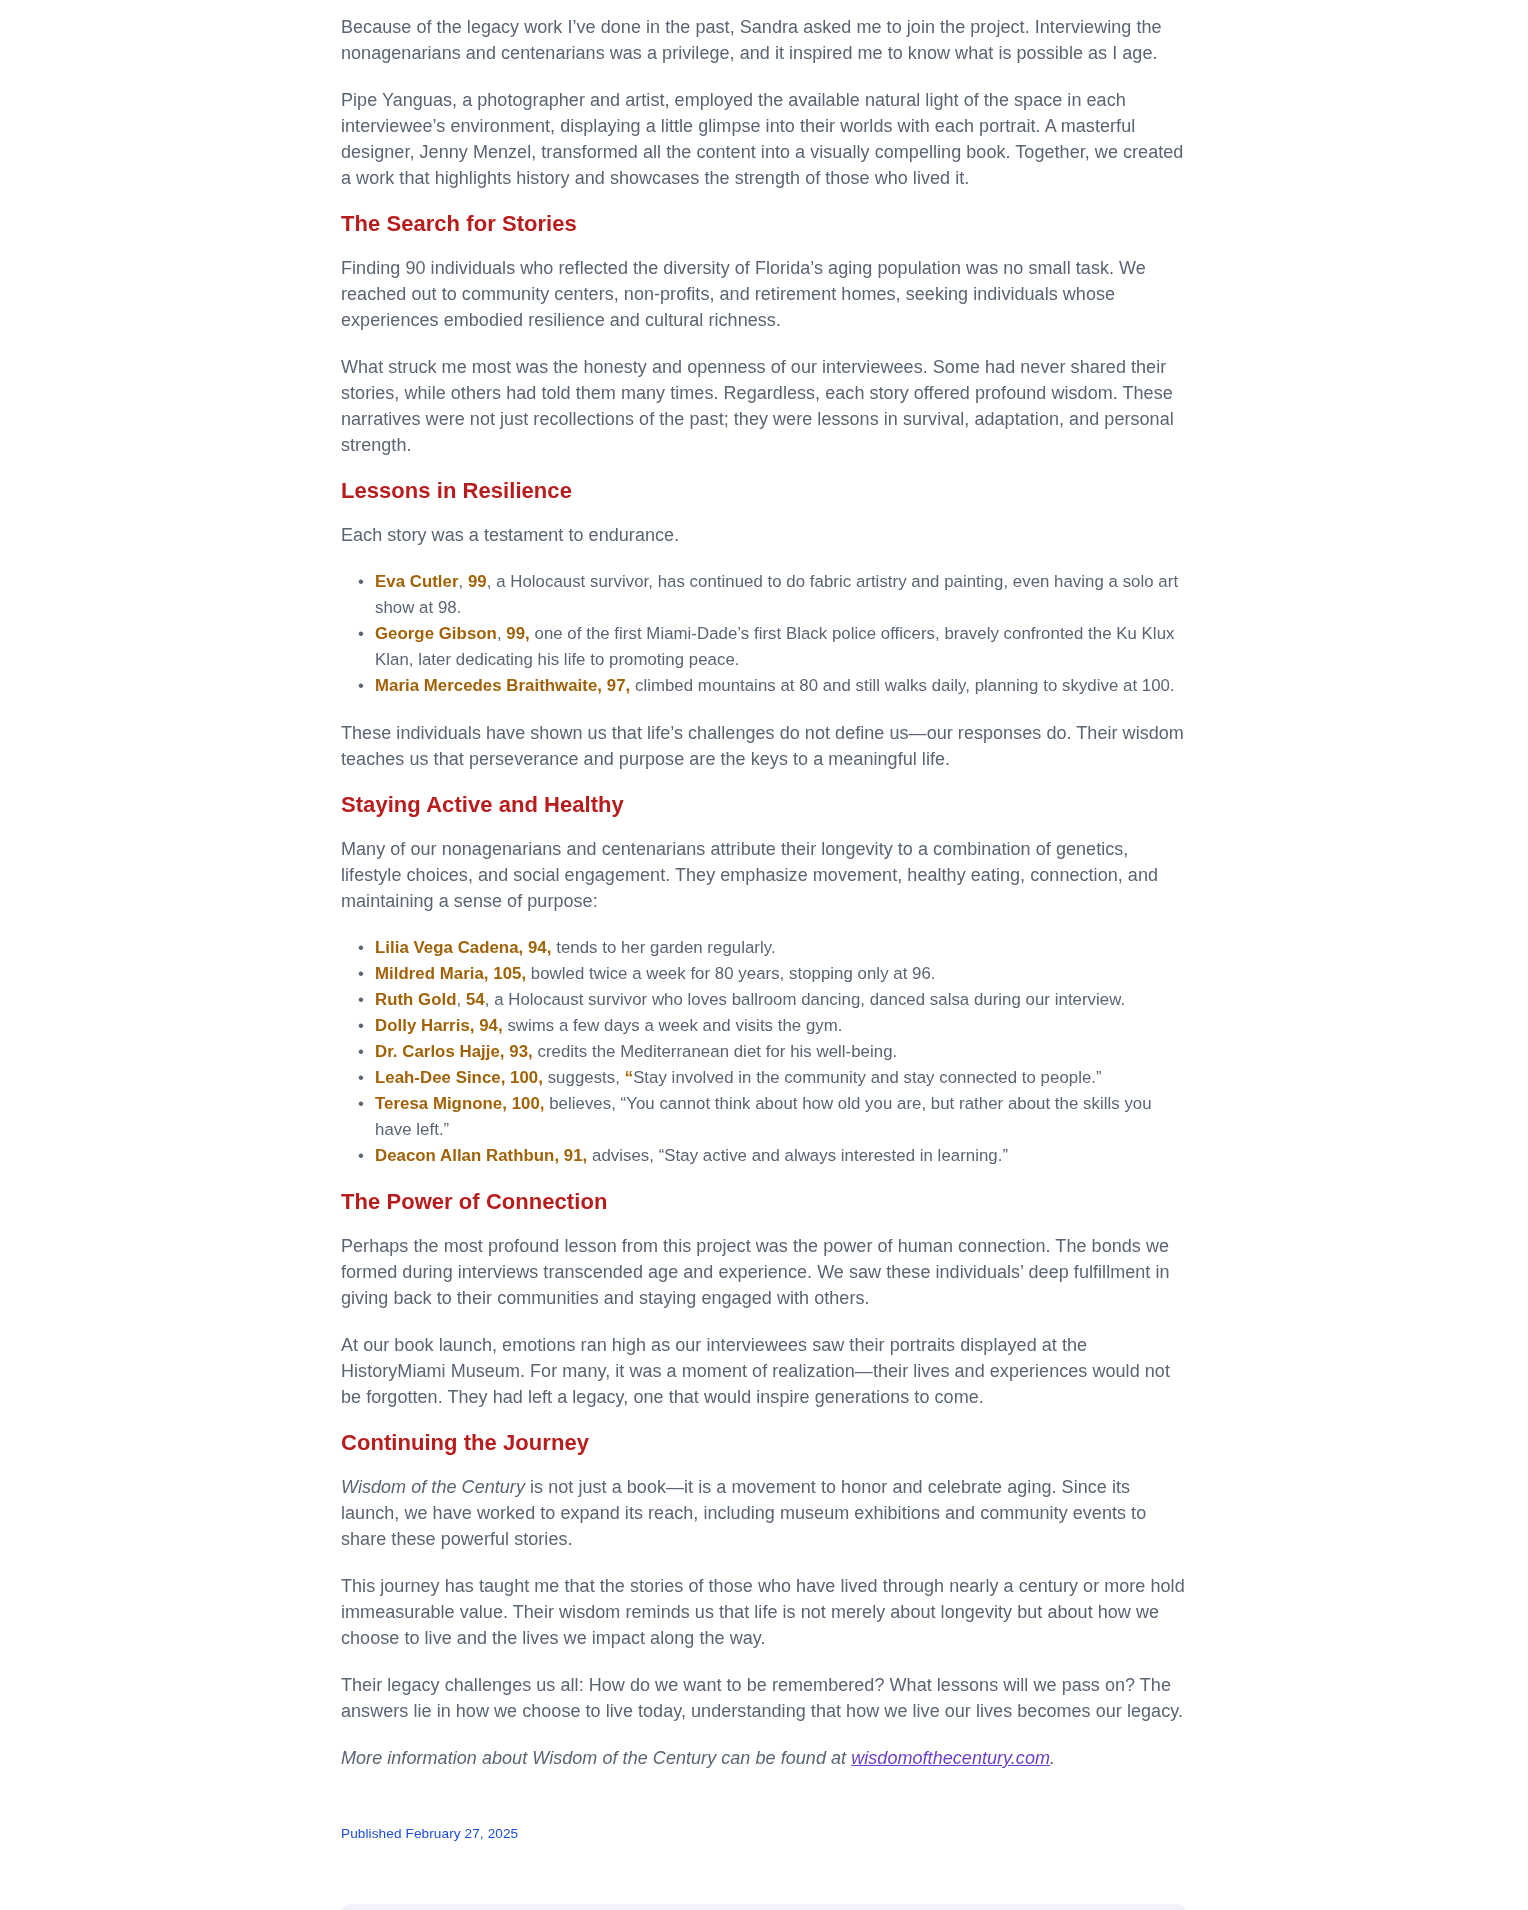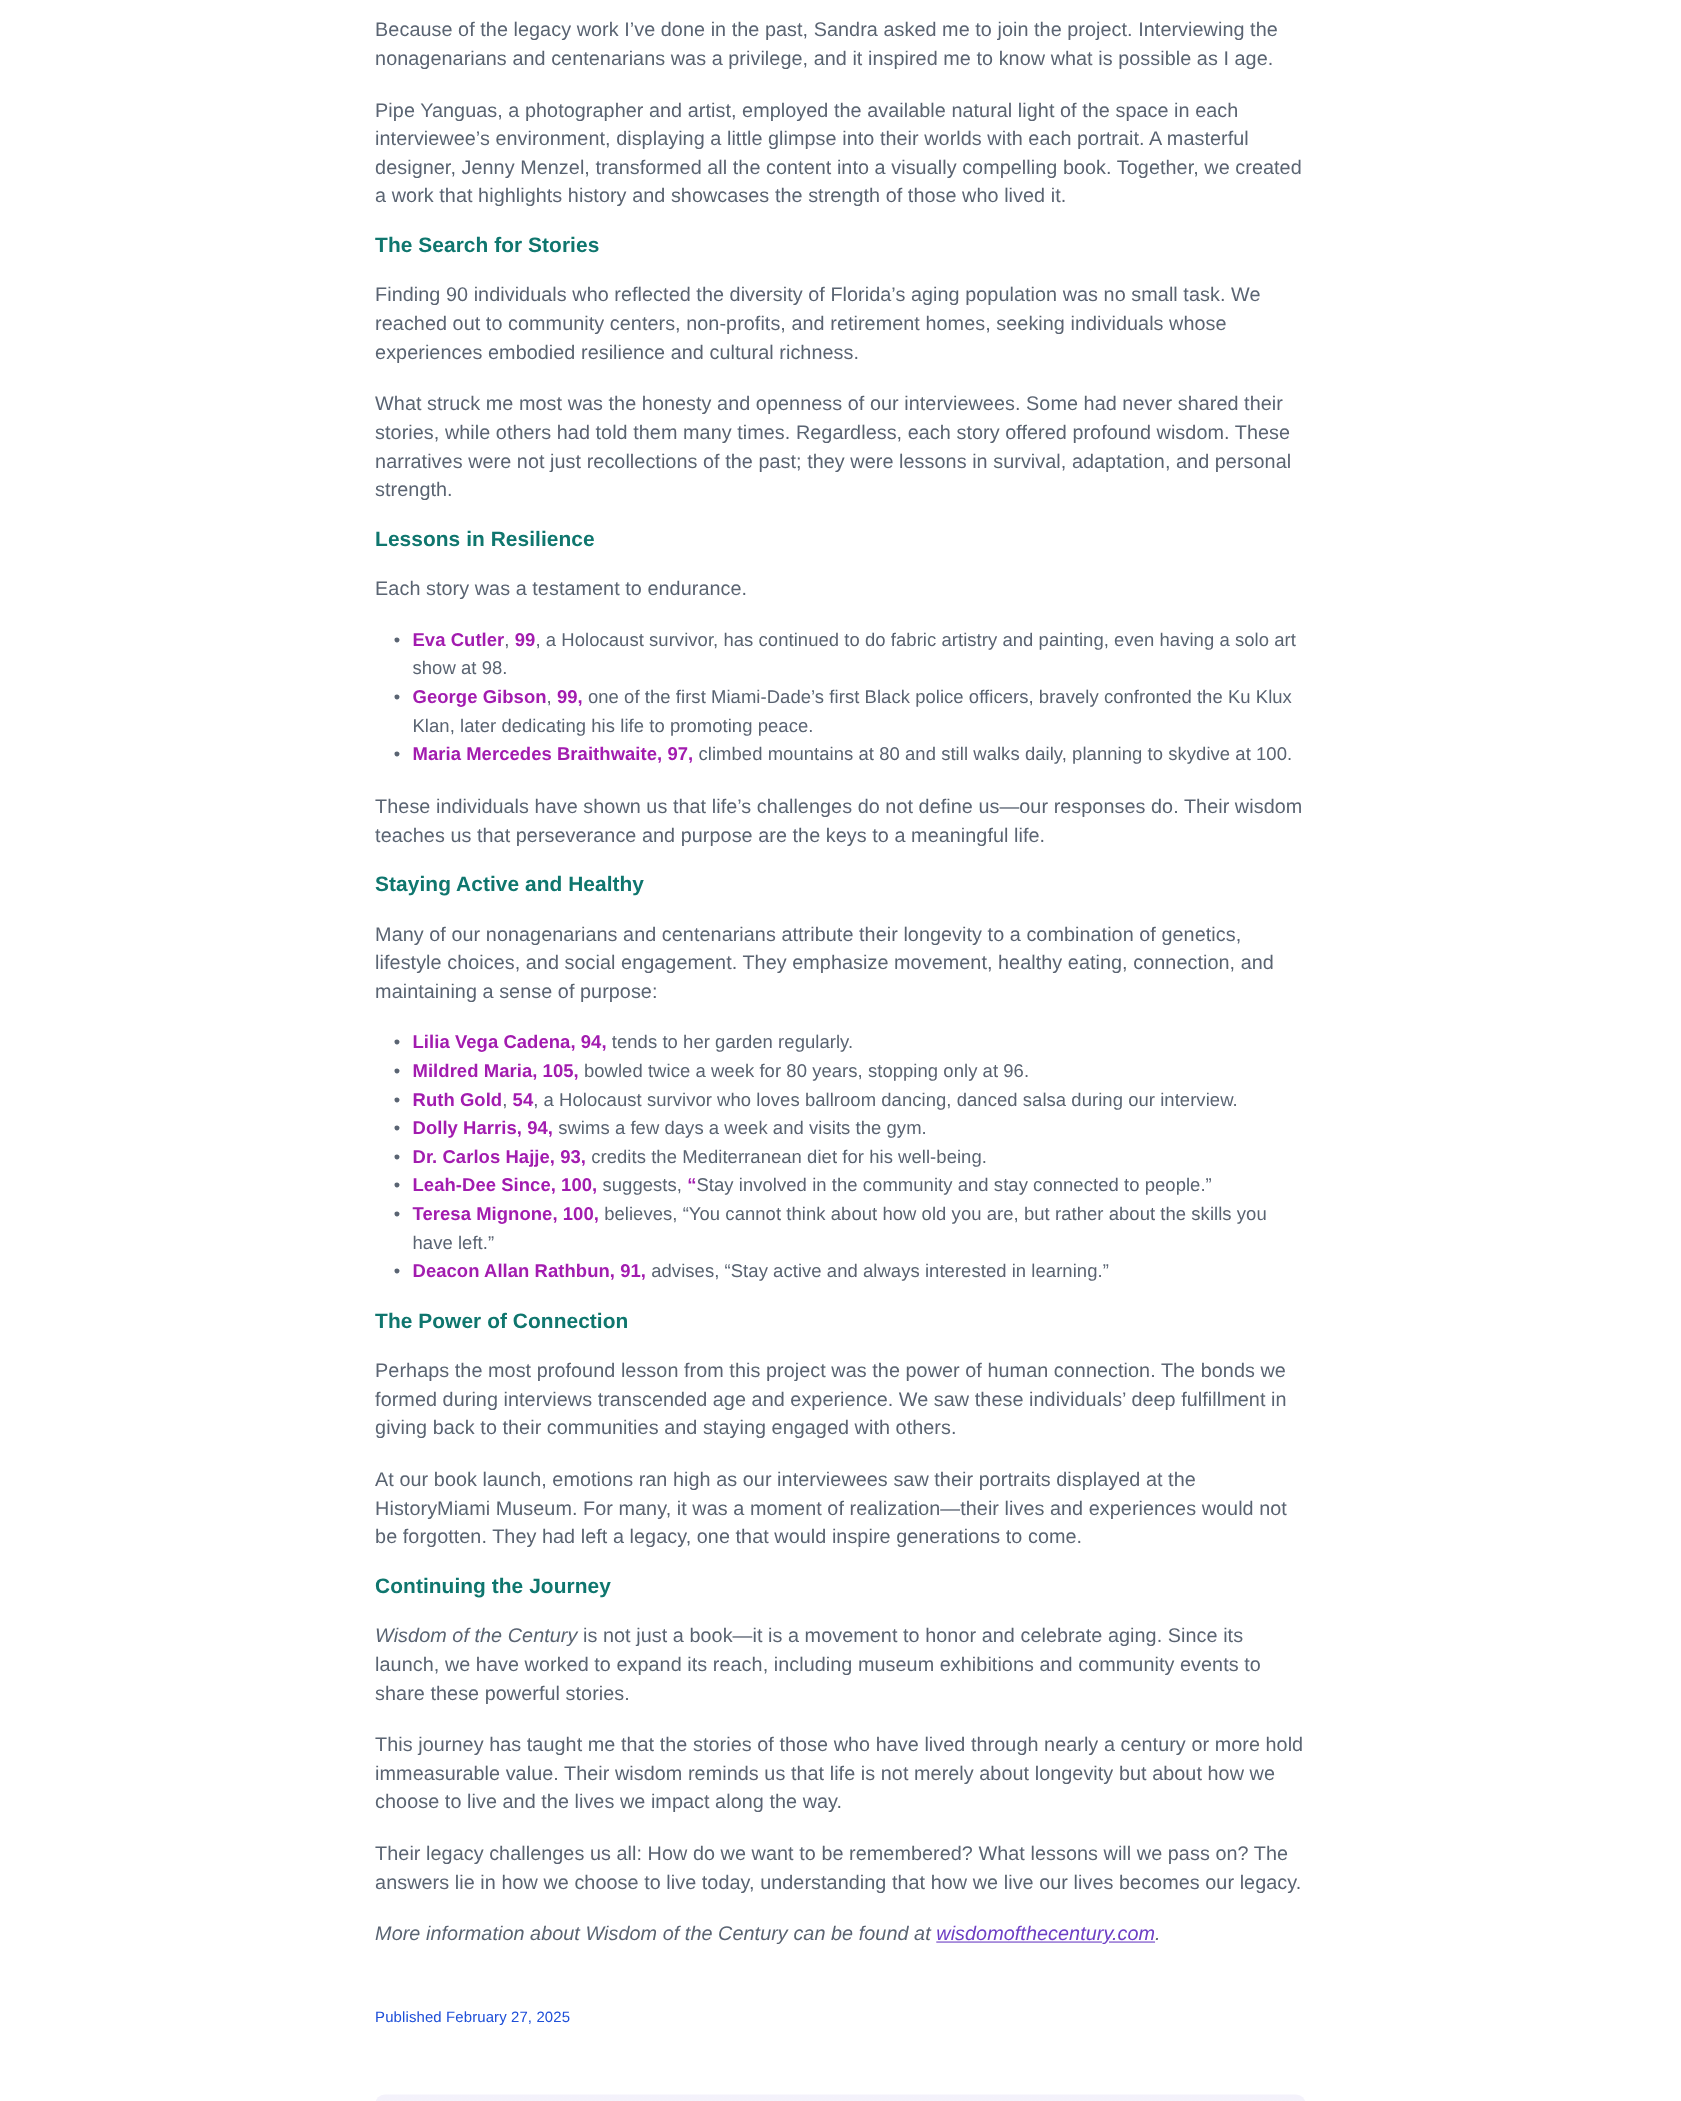--- a/index.html
+++ b/index.html
@@ -25,24 +25,24 @@
     box-sizing: border-box;
   }
   p.para {
     font-size: 18px;
     line-height: 26px;
     color: #5a6472;
     margin: 0 0 21px 0;
     letter-spacing: 0.05px;
   }
   h3.section-heading {
-    font-size: 19px;
+    font-size: 22px;
     line-height: 24px;
     font-weight: bold;
-    color: #0f766e;
+    color: #b91c1c;
     margin: 13px 0 19px 0;
     letter-spacing: 0.05px;
   }
   ul.bullets {
     margin: 0 0 21px 0;
     padding-left: 34px;
     list-style: none;
   }
   ul.bullets li {
     font-size: 16.8px;
@@ -55,21 +55,21 @@
   }
   ul.bullets li::before {
     content: "\2022";
     position: absolute;
     left: -17px;
     top: 0;
     color: #5a6472;
     font-size: 16.8px;
     line-height: 26px;
   }
-  .b { font-weight: bold; color: #a21caf; }
+  .b { font-weight: bold; color: #a16207; }
   .it { font-style: italic; }
   a.inline-link {
     color: #6d3fc4;
     text-decoration: underline;
   }
   .published {
     font-size: 13.6px;
     line-height: 20px;
     color: #1d4ed8;
     margin: 53px 0 0 0;

